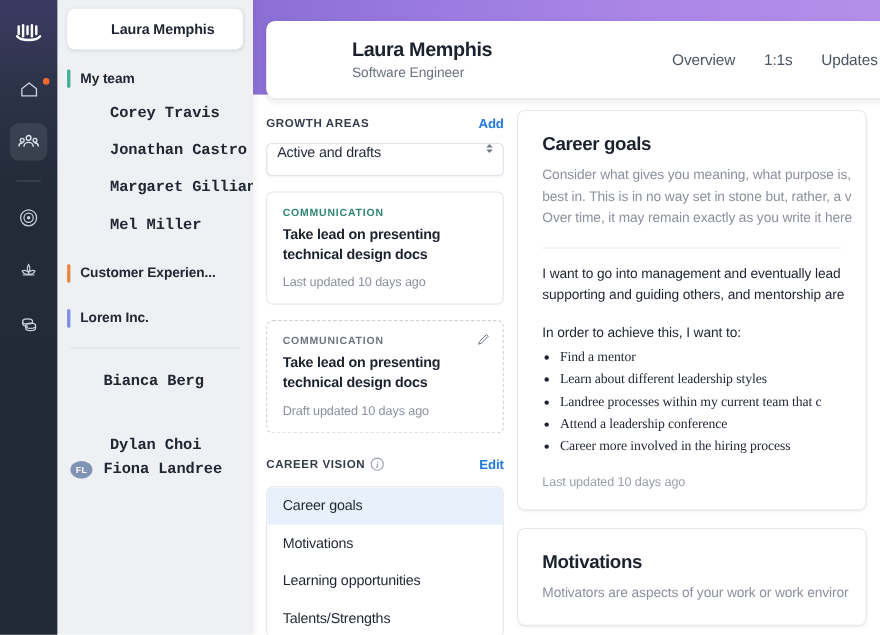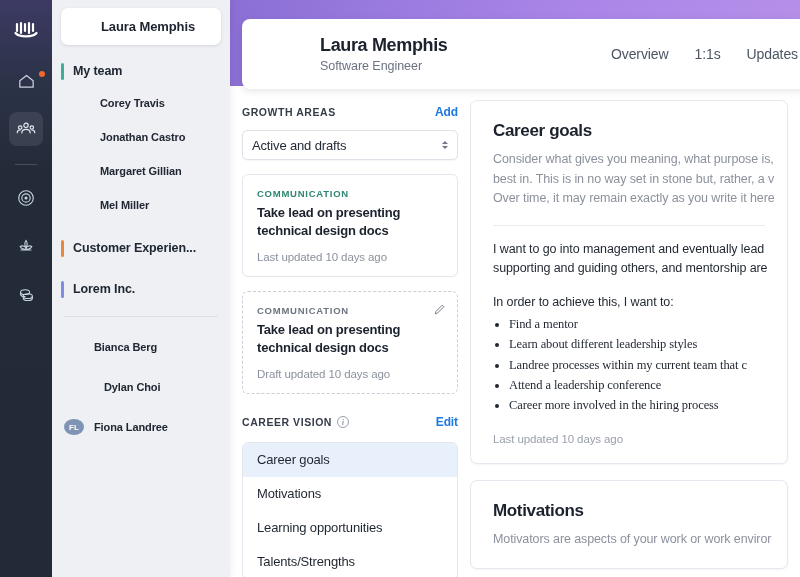--- a/index.html
+++ b/index.html
@@ -57,21 +57,21 @@
   .grp {
     display: flex; align-items: center; gap: 9px;
     padding: 0 9px; height: 30px; margin-top: 11px;
   }
   .grp .bar { width: 3px; height: 17px; border-radius: 2px; flex: 0 0 3px; }
   .grp .lbl { font-size: 12.5px; font-weight: 700; color: #202733; letter-spacing: -0.1px; white-space: nowrap; }
   .member {
     display: flex; align-items: center; gap: 10px;
     padding: 0 9px 0 18px; height: 34px;
   }
-  .member .nm { font-size: 11px; font-weight: 700; color: #202733; letter-spacing: -0.1px; white-space: nowrap; }
+  .member .nm { font-size: 14px; font-weight: 700; color: #202733; letter-spacing: -0.1px; white-space: nowrap; font-family: Liberation Mono, monospace; }
   .av { border-radius: 50%; flex: 0 0 auto; position: relative; overflow: hidden; display:block; }
   .av.s22 { width: 22px; height: 22px; }
   .av.s20 { width: 20px; height: 20px; }
   .av-init {
     width: 20px; height: 16px; border-radius: 50%;
     background: #7f94b5; color: #fff; font-size: 8px; font-weight: 700;
     display: flex; align-items: center; justify-content: center; flex: 0 0 20px;
     letter-spacing: 0.2px;
   }
   .side-divider { height: 1px; background: #dcdfe6; margin: 12px 12px 10px 12px; }
@@ -114,21 +114,21 @@
   .sec-link {
     margin-left: auto; font-size: 12px; font-weight: 700; color: #1f7ae0; letter-spacing: -0.1px;
   }
   .info-i {
     width: 12px; height: 12px; border-radius: 50%; border: 1px solid #9aa1ac;
     color: #9aa1ac; font-size: 8.5px; line-height: 10px; text-align: center;
     margin-left: 5px; font-family: "Liberation Serif", serif; font-style: italic; font-weight: 700;
   }
   .select-box {
     height: 30px; background: #fff; border: 1px solid #dfe2e8; border-radius: 5px;
-    display: flex; align-items: center; padding: 0 9px;
+    display: flex; padding: 0 9px;
     font-size: 13px; color: #242b36; letter-spacing: -0.15px;
     box-shadow: 0 1px 1px rgba(30,40,60,0.04);
   }
   .stepper { margin-left: auto; display: flex; flex-direction: column; gap: 2px; align-items: center; }
   .stepper i { display: block; width: 0; height: 0; border-left: 3px solid transparent; border-right: 3px solid transparent; }
   .stepper i.up { border-bottom: 3.5px solid #707888; }
   .stepper i.dn { border-top: 3.5px solid #707888; }
 
   .ga-card {
     margin-top: 14px; background: #fff; border: 1px solid #e3e6ec; border-radius: 6px;
@@ -285,21 +285,21 @@
         </div>
       </div>
 
     <div class="side-divider"></div>
 
     <div class="members-block" id="others">
         <div class="member" style="padding-left: 12px; height: 40px;">
           <span class="av s20"><span class="face"><span class="bg" style="background:#d8cfc7"></span><span class="hair" style="background:#2b1d16"></span><span class="head" style="background:#e2bda2"></span><span class="body" style="background:#1e1c1b"></span></span></span>
           <span class="nm">Bianca Berg</span>
         </div>
-        <div class="member" style="padding-left: 22px; height: 40px;">
+        <div class="member" style="padding-left: 10px; height: 40px; flex-direction: column;">
           <span class="av s20"><span class="face"><span class="bg" style="background:#1b3252"></span><span class="hair" style="background:#241a14"></span><span class="head" style="background:#d6a583"></span><span class="body" style="background:#2d4a6b"></span></span></span>
           <span class="nm">Dylan Choi</span>
         </div>
         <div class="member" style="padding-left: 12px; height: 40px;">
           <span class="av-init" style="background: rgb(127, 148, 181);">FL</span>
           <span class="nm">Fiona Landree</span>
         </div>
       </div>
   </aside>
 

